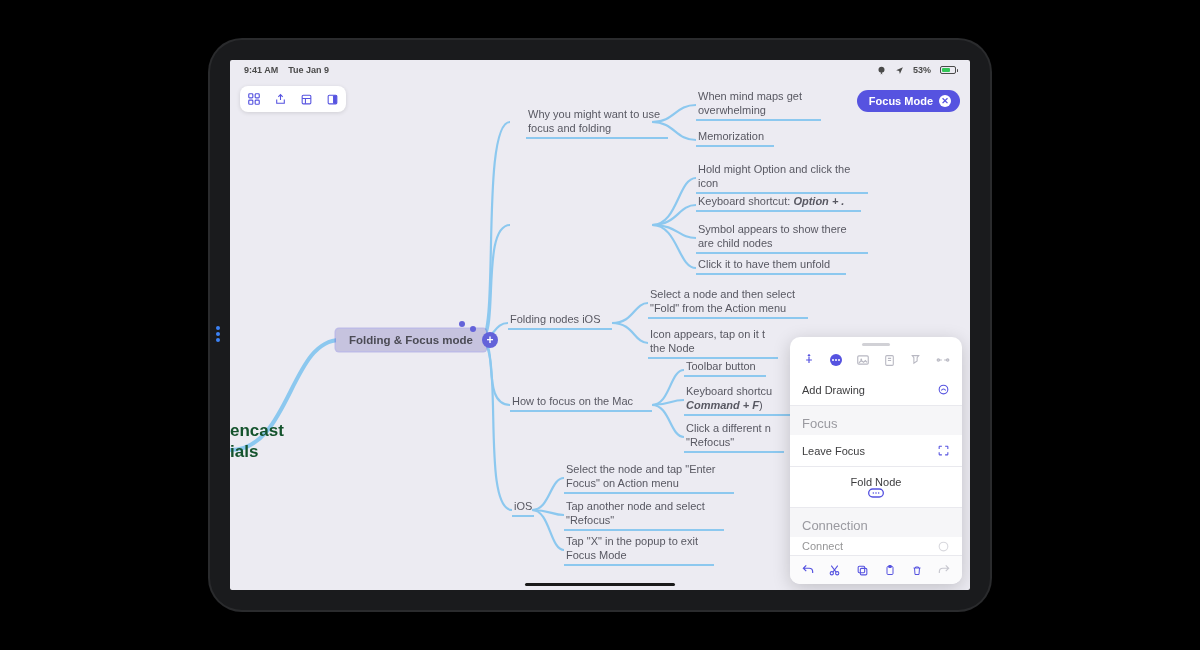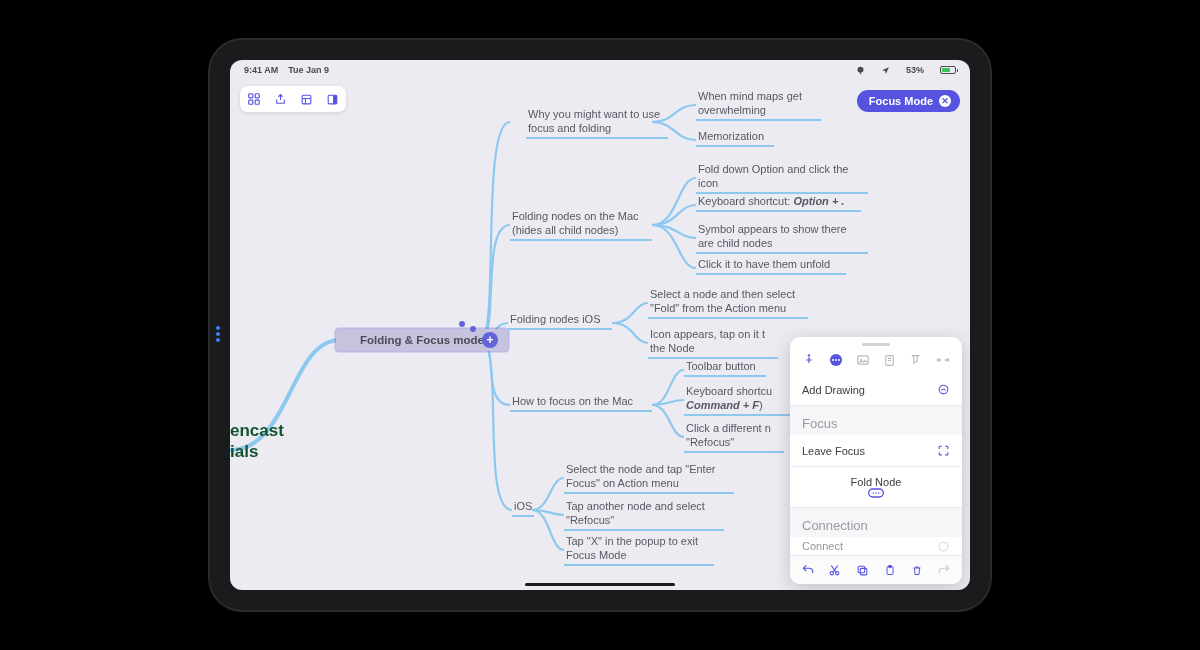--- a/index.html
+++ b/index.html
@@ -15,31 +15,31 @@
   }
   .device .dots {
     position: absolute; left: 6px; top: 286px; width: 4px; height: 16px;
     display: flex; flex-direction: column; justify-content: space-between;
   }
   .device .dots span { width: 4px; height: 4px; border-radius: 50%; background: #3b82f6; }
 
   .screen {
     position: absolute; left: 20px; top: 20px; right: 20px; bottom: 20px;
     background: #ecebf2;
-    border-radius: 12px;
+    border-radius: 2px;
     overflow: hidden;
   }
 
   .statusbar {
     position: absolute; top: 0; left: 0; right: 0; height: 20px;
     display: flex; justify-content: space-between; align-items: center;
     padding: 0 14px;
     font-size: 9px; color: #4a4a4a; font-weight: 600;
   }
-  .statusbar .right { display: flex; align-items: center; gap: 16px; }
+  .statusbar .right { display: flex; align-items: center; gap: 9px; }
   .battery {
     width: 16px; height: 8px; border: 1px solid #4a4a4a; border-radius: 2px;
     position: relative; display: inline-block;
   }
   .battery::after { content: ""; position: absolute; right: -3px; top: 2px; width: 1.5px; height: 3px; background: #4a4a4a; border-radius: 1px; }
   .battery .fill { position: absolute; left: 1px; top: 1px; bottom: 1px; width: 55%; background: #34c759; border-radius: 1px; }
 
   .toolbar-left {
     position: absolute; left: 10px; top: 26px;
     background: #fff; border-radius: 8px;
@@ -80,21 +80,21 @@
     color: #585862;
     border-bottom: 2px solid #8cc8ef;
     padding: 0 2px 1px 2px;
     white-space: pre-wrap;
   }
   .node.central {
     background: #c6c3df;
     color: #4b4b55;
     border-bottom: none;
     border-radius: 3px;
-    padding: 4px 24px;
+    padding: 4px 13px;
     font-weight: 600;
     font-size: 11.5px;
     box-shadow: 0 0 0 1.5px rgba(102,97,209,.35);
   }
   .node.central.root {
     background: transparent;
     color: #14532d;
     font-size: 17px;
     font-weight: 600;
     box-shadow: none;
@@ -247,23 +247,21 @@
       <div class="marker" style="left:229px; top:261px;"></div>
       <div class="marker" style="left:240px; top:266px;"></div>
       <div class="plus-btn" style="left:252px; top:272px;">+</div>
 
       <div class="node" style="left:296px; top:48px; width:142px">Why you might want to use
 focus and folding</div>
       <div class="node" style="left:466px; top:30px; width:125px">When mind maps get
 overwhelming</div>
       <div class="node" style="left:466px; top:70px; width:78px">Memorization</div>
 
-      <div class="node" style="left:280px; top:150px; width:142px">Folding nodes on the Mac
-(hides all child nodes)</div>
-      <div class="node" style="left:466px; top:103px; width:172px">Fold down Option and click the
+      <div class="node" style="left:466px; top:103px; width:172px">Hold might Option and click the
 icon</div>
       <div class="node" style="left:466px; top:135px; width:165px"><span>Keyboard shortcut: </span><span class="kbd">Option + .</span></div>
       <div class="node" style="left:466px; top:163px; width:172px">Symbol appears to show there
 are child nodes</div>
       <div class="node" style="left:466px; top:198px; width:150px">Click it to have them unfold</div>
 
       <div class="node" style="left:278px; top:253px; width:104px">Folding nodes iOS</div>
       <div class="node" style="left:418px; top:228px; width:160px">Select a node and then select
 "Fold" from the Action menu</div>
       <div class="node" style="left:418px; top:268px; width:130px">Icon appears, tap on it t

